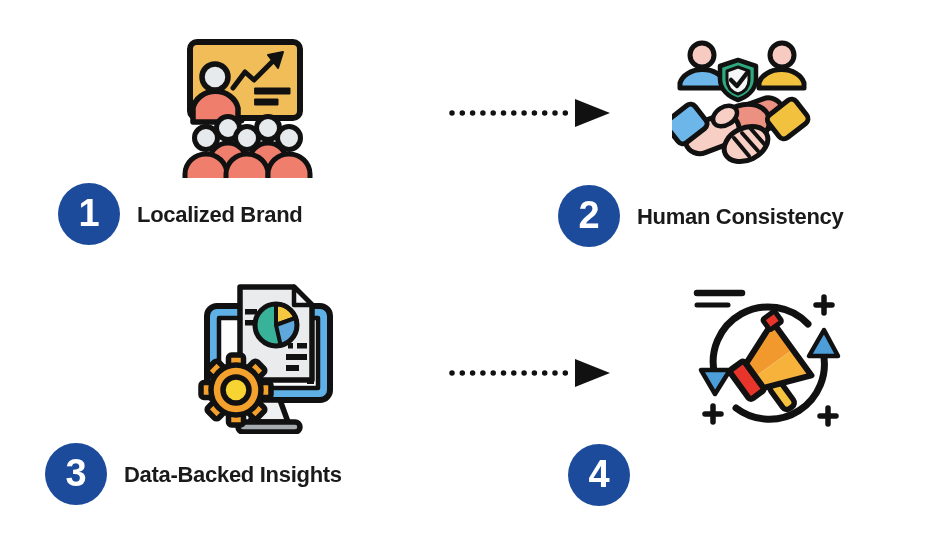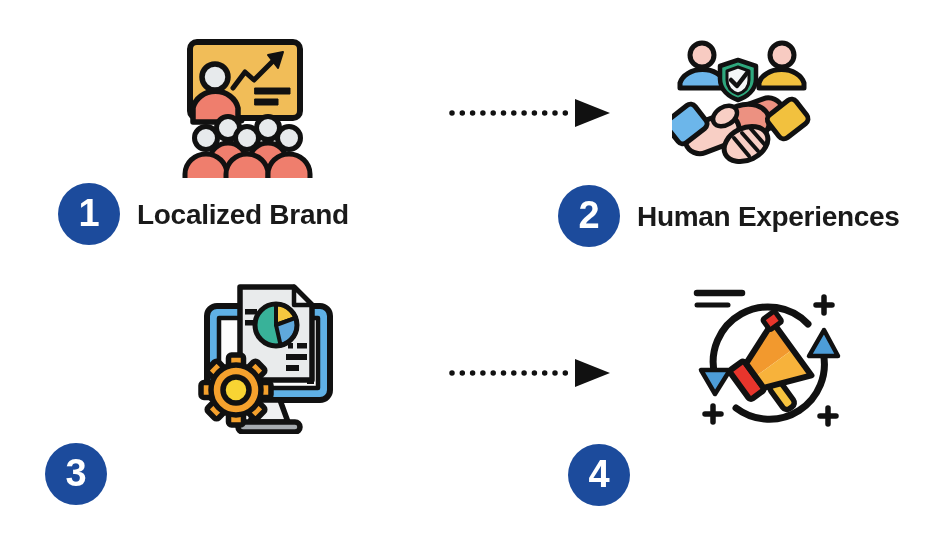--- a/index.html
+++ b/index.html
@@ -7,21 +7,21 @@
     position:relative;width:941px;height:542px;background:#ffffff;overflow:hidden;
     font-family:"Liberation Sans",sans-serif;
   }
   .step{position:absolute;display:flex;align-items:center;gap:17px;}
   .badge{
     width:62px;height:62px;border-radius:50%;
     background:#1C4B9C;color:#ffffff;
     display:flex;align-items:center;justify-content:center;
     font-size:38px;font-weight:700;line-height:1;padding-bottom:3px;box-sizing:border-box;
   }
-  .label{font-size:28px;line-height:31px;font-weight:700;color:#1A1A1A;letter-spacing:-0.3px;white-space:nowrap;}
+  .label{font-size:22px;line-height:31px;font-weight:700;color:#1A1A1A;letter-spacing:-0.3px;white-space:nowrap;}
   .step1{left:58px;top:183px;}
   .step2{left:558px;top:185px;}
   .step3{left:45px;top:443px;}
   .step4{left:568px;top:444px;}
   .icon{position:absolute;}
   .icon1{left:178px;top:28px;}
   .icon2{left:672px;top:36px;}
   .icon3{left:188px;top:282px;}
   .icon4{left:690px;top:282px;}
   .arrow1{left:447px;top:98px;}
@@ -165,25 +165,29 @@
   <div class="step step1">
     <div class="badge">1</div>
     <div class="label">
       <div>Localized Brand</div>
     </div>
   </div>
 
   <div class="step step2">
     <div class="badge">2</div>
     <div class="label">
-      <div>Human Experiences</div>
+      <div>Human Consistency</div>
     </div>
   </div>
 
   <div class="step step3">
     <div class="badge">3</div>
+    <div class="label">
+      <div>Data-Backed Insights</div>
+      <div></div>
+    </div>
   </div>
 
   <div class="step step4">
     <div class="badge">4</div>
   </div>
 
 </div>
 
 </body></html>

